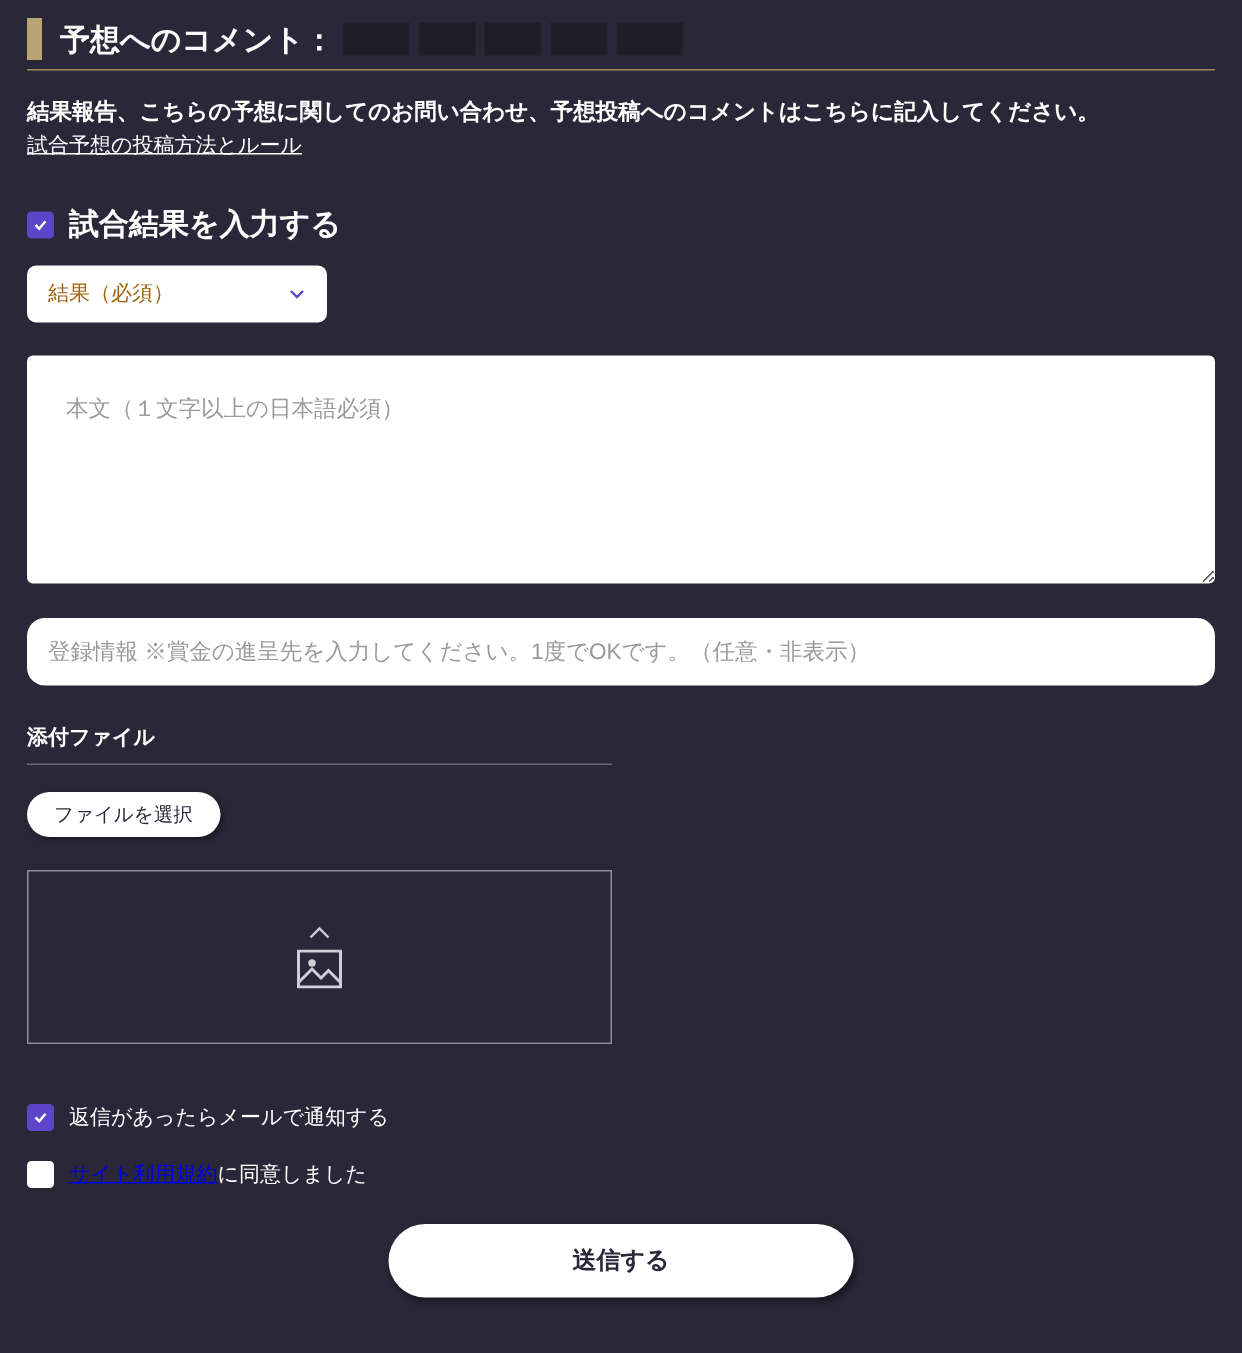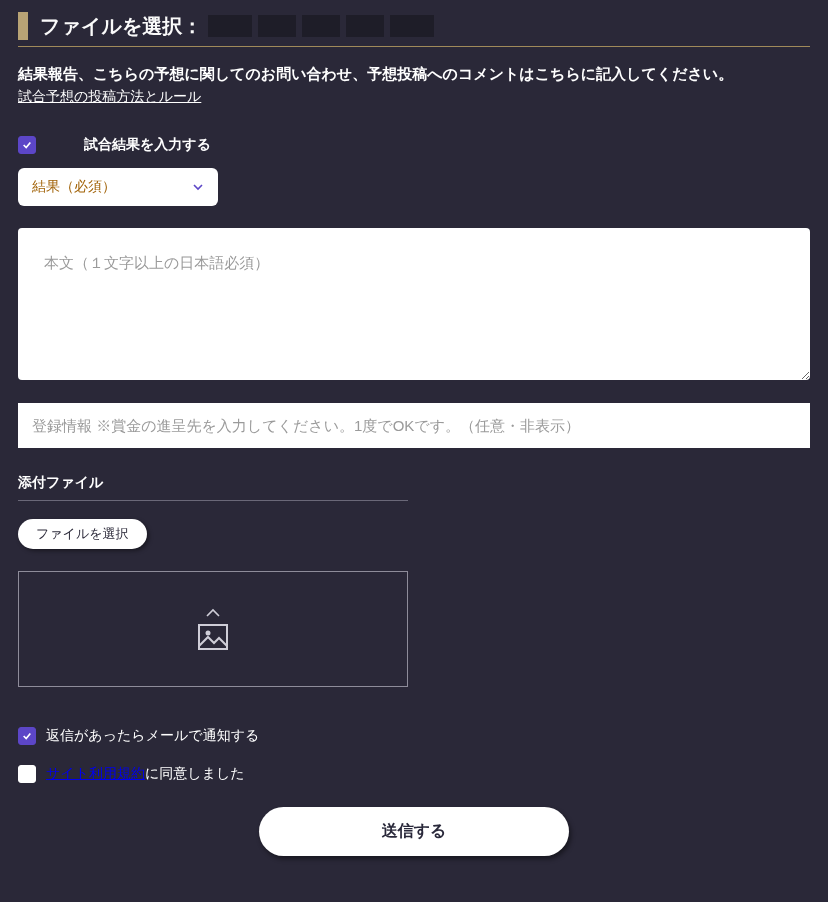--- a/index.html
+++ b/index.html
@@ -66,21 +66,21 @@
     justify-content: center;
     margin-right: 10px;
     flex-shrink: 0;
   }
   .chk.checked { background: #5c46c7; border-color: #5c46c7; }
   .chk.unchecked { background: #fff; border-color: #fff; }
   .check-mark {
     width: 10px; height: 10px;
     stroke: #fff; stroke-width: 2; fill: none;
   }
-  .chk-label { font-size: 14px; font-weight: 600; margin-left: 38px; }
+  .chk-label { font-size: 20px; font-weight: 600; }
 
   .select-box {
     margin-top: 14px;
     width: 200px;
     background: #fff;
     color: #a16207;
     border-radius: 6px;
     padding: 10px 14px;
     display: flex;
     align-items: center;
@@ -101,21 +101,21 @@
     font-family: inherit;
     resize: both;
     color: #333;
   }
   textarea.body-text::placeholder { color: #9a9a9a; }
 
   input.reg-info {
     margin-top: 20px;
     width: 100%;
     border: none;
-    border-radius: 0;
+    border-radius: 12px;
     padding: 14px;
     font-size: 15px;
     font-family: inherit;
     color: #333;
   }
   input.reg-info::placeholder { color: #9a9a9a; }
 
   .attach-title {
     margin-top: 26px;
     font-size: 14px;
@@ -173,21 +173,21 @@
     box-shadow: 2px 3px 5px rgba(0,0,0,0.45);
   }
 </style>
 </head>
 <body>
 
 <div class="page">
 
   <div class="title-row">
     <div class="title-bar"></div>
-    <div class="title-text">ファイルを選択：</div>
+    <div class="title-text">予想へのコメント：</div>
     <div class="title-redact">
       <span style="width:44px"></span>
       <span style="width:38px"></span>
       <span style="width:38px"></span>
       <span style="width:38px"></span>
       <span style="width:44px"></span>
     </div>
   </div>
 
   <div class="intro">結果報告、こちらの予想に関してのお問い合わせ、予想投稿へのコメントはこちらに記入してください。</div>

